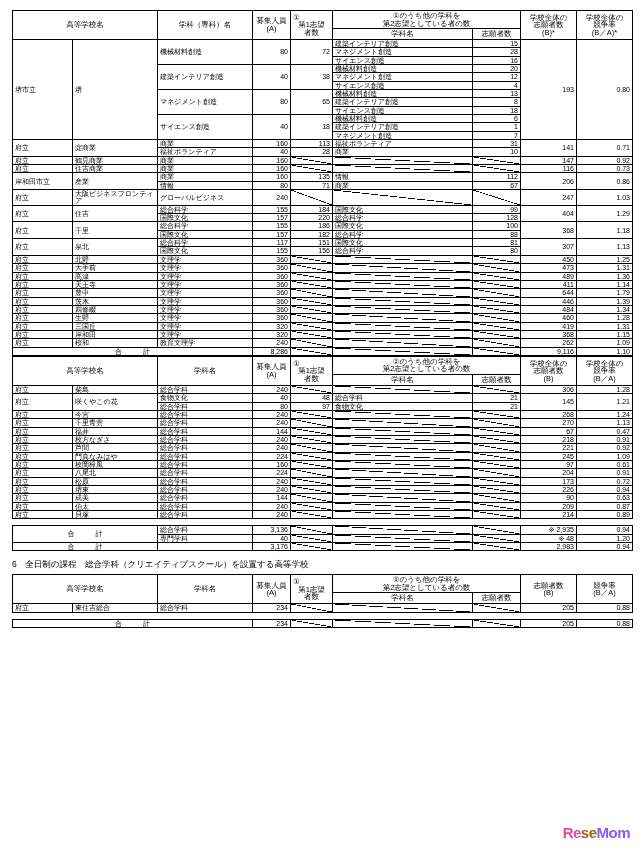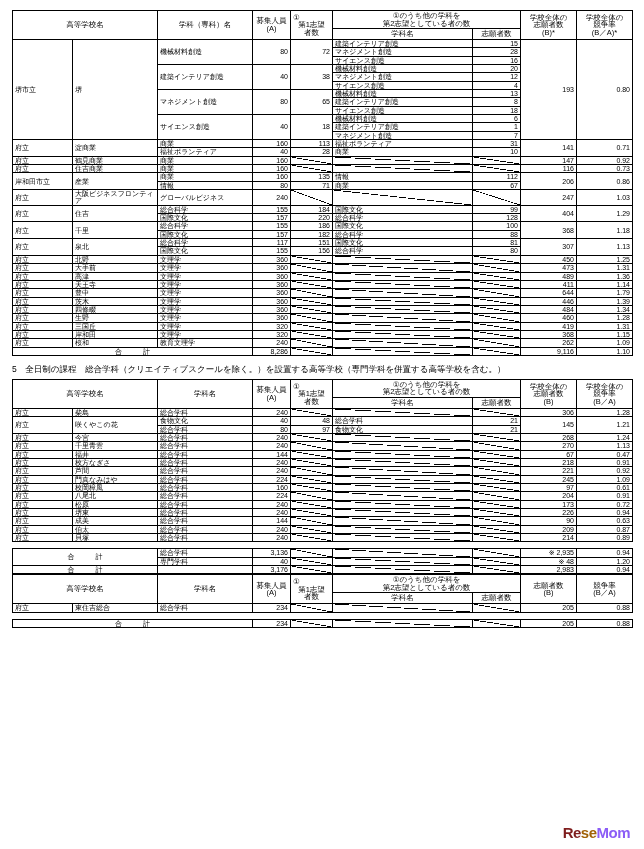--- a/index.html
+++ b/index.html
@@ -12,21 +12,21 @@
   .rgt{text-align:right;padding-right:2px;}
   .sec-title{font-size:8.5px;margin:8px 0 3px 0;font-weight:normal;}
   .strike{position:relative;}
   .strike::after{content:"";position:absolute;left:0;top:0;width:100%;height:100%;
     background:linear-gradient(to top right, transparent calc(50% - 0.4px), #000 calc(50% - 0.4px), #000 calc(50% + 0.4px), transparent calc(50% + 0.4px));
     pointer-events:none;}
   .t1{width:620px;}
   .t2{width:620px;}
   .t3{width:620px;}
   .logo{position:absolute;right:14px;bottom:8px;font-size:15px;font-weight:bold;letter-spacing:-0.5px;}
-  .logo .re{color:#7f1d1d;margin-top:12px;}
+  .logo .re{color:#ec4899;margin-top:12px;}
   .logo .se{color:#a16207}
   .logo .mom{color:#8b5cf6;}
   .stack{display:block;line-height:1.0;}
 </style>
 </head>
 <body>
 
 <div class="page">
 
   <table class="t1">
@@ -388,21 +388,20 @@
           <td class="rgt">8,286</td>
           <td class="strike"></td>
           <td class="strike"></td>
           <td class="strike"></td>
           <td class="rgt">9,116</td>
           <td class="rgt">1.10</td>
         </tr>
       </tbody>
   </table>
 
-  <div class="sec-title">5　全日制の課程　総合学科（クリエイティブスクールを除く。）を設置する高等学校（専門学科を併置する高等学校を含む。）</div>
   <table class="t2">
     <colgroup>
       <col style="width:60px">
         <col style="width:85px">
         <col style="width:95px">
       <col style="width:38px">
         <col style="width:42px">
       <col style="width:140px">
         <col style="width:48px">
       <col style="width:56px">
@@ -655,20 +654,21 @@
           <td class="rgt">3,176</td>
           <td class="strike"></td>
           <td class="strike"></td>
           <td class="strike"></td>
           <td class="rgt">2,983</td>
           <td class="rgt">0.94</td>
         </tr>
       </tbody>
   </table>
 
+  <div class="sec-title">6　全日制の課程　総合学科（クリエイティブスクール）を設置する高等学校</div>
   <table class="t3">
     <colgroup>
       <col style="width:60px">
         <col style="width:85px">
         <col style="width:95px">
       <col style="width:38px">
         <col style="width:42px">
       <col style="width:140px">
         <col style="width:48px">
       <col style="width:56px">

